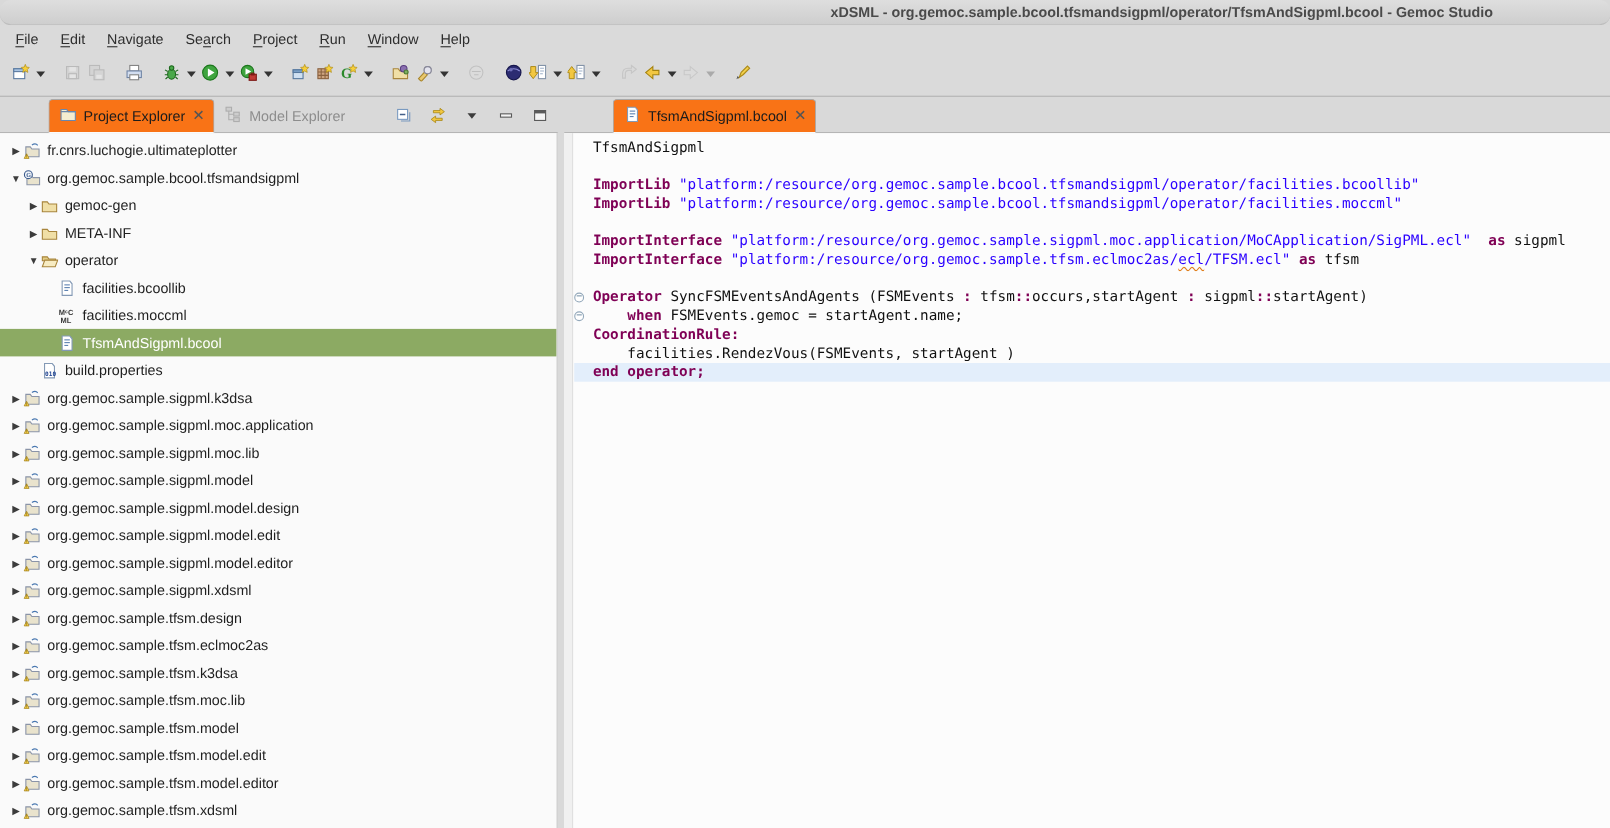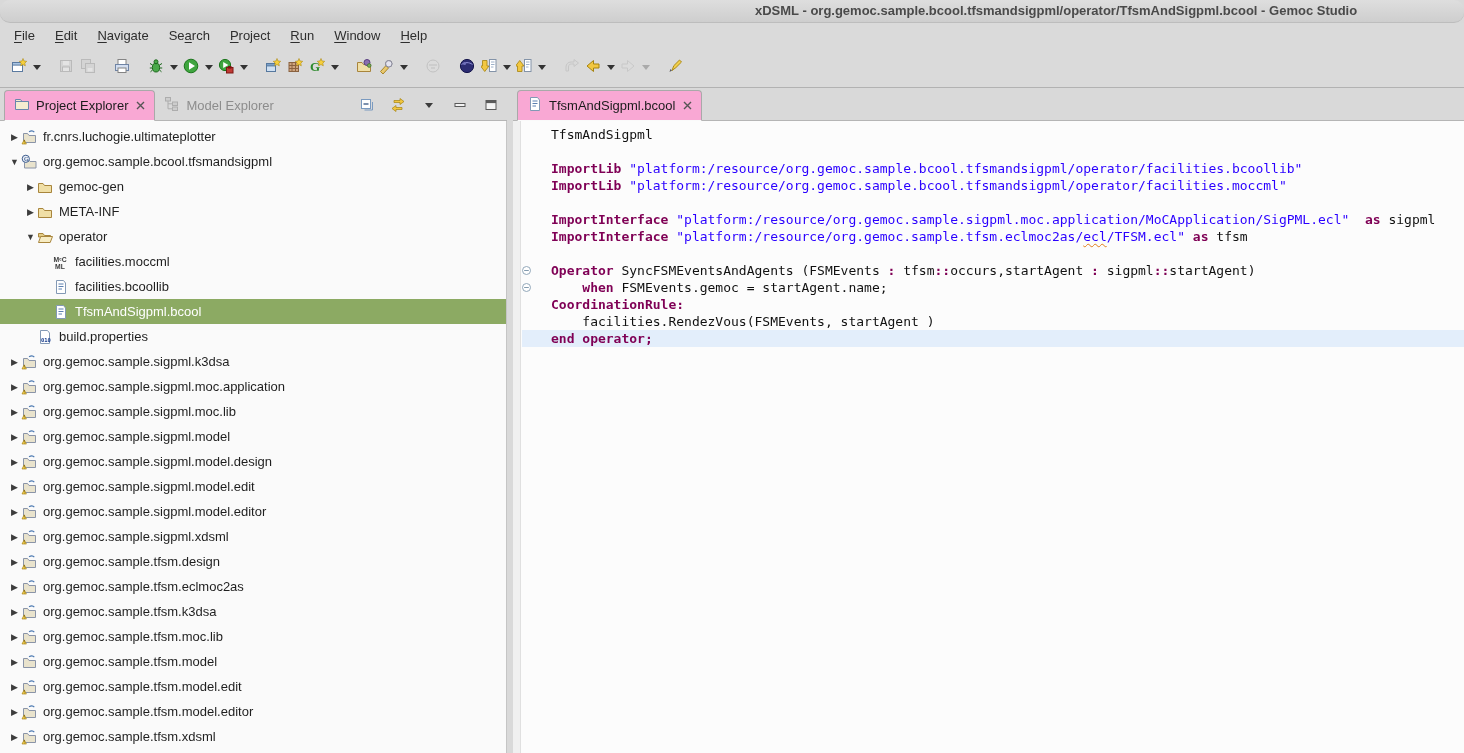--- a/index.html
+++ b/index.html
@@ -22,41 +22,41 @@
   .dd i { width:0; height:0; border-left:4px solid transparent; border-right:4px solid transparent; border-top:5px solid #333; }
   .dd.disabled i { border-top-color:#aaa; }
 
   
   .panel { position:absolute; top:88px; bottom:0; }
   .left-panel { left:0; width:507px; }
   .editor-panel { left:513px; right:0; }
   .tabbar { position:relative; height:33px; border-bottom:1px solid #b5b5b5; display:flex; align-items:flex-end; padding-left:4px; }
   .tab { display:flex; align-items:center; gap:6px; height:31px; padding:0 9px; margin-bottom:-1px;
     border-radius:4px 4px 0 0; color:#8d8d8d; }
-  .tab.active { background:#f9a8d4; border:1px solid #a9a9a9; border-bottom:1px solid #fafafa; color:#1c1c1c; }
+  .tab.active { background:#f97316; border:1px solid #a9a9a9; border-bottom:1px solid #fafafa; color:#1c1c1c;margin-left:40px; }
   .tab .tclose { font-size:11px; color:#555; padding-left:2px; cursor:pointer; }
   .tab.active .ticon svg { opacity:1; }
   .tab:not(.active) .ticon svg { filter:grayscale(1) opacity(.6); }
   .panel-tools { position:absolute; right:8px; top:8px; display:flex; gap:14px; align-items:center; }
   .ptool { width:17px; height:17px; display:flex; align-items:center; justify-content:center; }
 
   .tree { position:absolute; top:33px; bottom:0; left:0; right:0; background:#fafafa;
     border-right:1px solid #c5c5c5; padding-top:3px; overflow:hidden; }
   .trow { height:25px; display:flex; align-items:center; white-space:nowrap; color:#1f1f1f; cursor:default; }
   .trow .arrow { width:13px; font-size:9px; color:#3c3c3c; text-align:center; flex:0 0 13px; }
   .trow .ticn { width:17px; height:16px; flex:0 0 17px; margin-right:5px; display:flex; align-items:center; }
   .trow.selected { background:#8caa63; color:#ffffff; }
 
   
   .code-area { position:absolute; top:33px; bottom:0; left:0; right:0; background:#fcfcfc; padding-top:5px; }
   .ruler { position:absolute; left:0; top:0; bottom:0; width:8px; background:#f0f0f0; border-right:1px solid #e0e0e0; }
   .cl { height:17px; line-height:17px; display:flex; margin-left:9px;
     font-family:"DejaVu Sans Mono",monospace; font-size:13px; white-space:pre; }
   .cl .fold { flex:0 0 14px; display:flex; align-items:center; }
-  .cl .ct { margin-left:15px; }
+  .cl .ct { margin-left:3px; }
   .cl.hl { background:#e3eefb;text-align:center; }
   .foldmark { width:9px; height:9px; border:1px solid #93a8ba; border-radius:50%; background:#fff;
     color:#5a7a94; font-size:9px; line-height:7px; text-align:center; display:inline-block; }
   .tk-kw { color:#7f0055; font-weight:bold; }
   .tk-st { color:#2a00ff; }
   .tk-pl { color:#111111; }
   .tk-sq { text-decoration:underline wavy #e07d1a 1px; text-underline-offset:2px; }
 </style>
 </head>
 <body>
@@ -342,35 +342,35 @@
             <path d="M1.5 4.5h4.5l1.5 2h6v1.5h-12z" fill="#e3cc85" stroke="#a8853c"></path>
             <path d="M1.5 13.5l2.2-6h11.8l-2.3 6z" fill="#f7ecc3" stroke="#a8853c"></path>
           </svg>
         </span>
         <span>operator</span>
       </div>
       <div class="trow" style="padding-left: 40px;">
         <span class="arrow"></span>
         <span class="ticn">
           <svg width="16" height="16" viewBox="0 0 16 16">
+            <path d="M3.5 1.5h7l2 2.5v10.5h-9z" fill="#fff" stroke="#8399b5"></path>
+            <path d="M5.5 5h5M5.5 7.5h5M5.5 10h3.5" stroke="#4a72a8" stroke-width="0.9"></path>
+          </svg>
+        </span>
+        <span>facilities.bcoollib</span>
+      </div>
+      <div class="trow" style="padding-left: 40px;">
+        <span class="arrow"></span>
+        <span class="ticn">
+          <svg width="16" height="16" viewBox="0 0 16 16">
             <text x="0.5" y="7.5" font-size="6.8" font-weight="bold" fill="#3a3a3a" font-family="sans-serif">MᶜC</text>
             <text x="2" y="14.5" font-size="6.8" font-weight="bold" fill="#3a3a3a" font-family="sans-serif">ML</text>
           </svg>
         </span>
         <span>facilities.moccml</span>
-      </div>
-      <div class="trow" style="padding-left: 40px;">
-        <span class="arrow"></span>
-        <span class="ticn">
-          <svg width="16" height="16" viewBox="0 0 16 16">
-            <path d="M3.5 1.5h7l2 2.5v10.5h-9z" fill="#fff" stroke="#8399b5"></path>
-            <path d="M5.5 5h5M5.5 7.5h5M5.5 10h3.5" stroke="#4a72a8" stroke-width="0.9"></path>
-          </svg>
-        </span>
-        <span>facilities.bcoollib</span>
       </div>
       <div class="trow selected" style="padding-left: 40px;">
         <span class="arrow"></span>
         <span class="ticn">
           <svg width="16" height="16" viewBox="0 0 16 16">
             <path d="M3.5 1.5h7l2 2.5v10.5h-9z" fill="#fff" stroke="#8399b5"></path>
             <path d="M5.5 5h5M5.5 7.5h5M5.5 10h3.5" stroke="#4a72a8" stroke-width="0.9"></path>
           </svg>
         </span>
         <span>TfsmAndSigpml.bcool</span>

